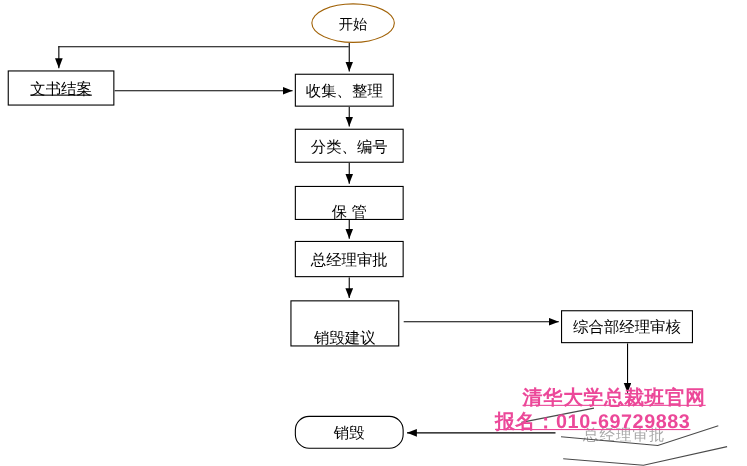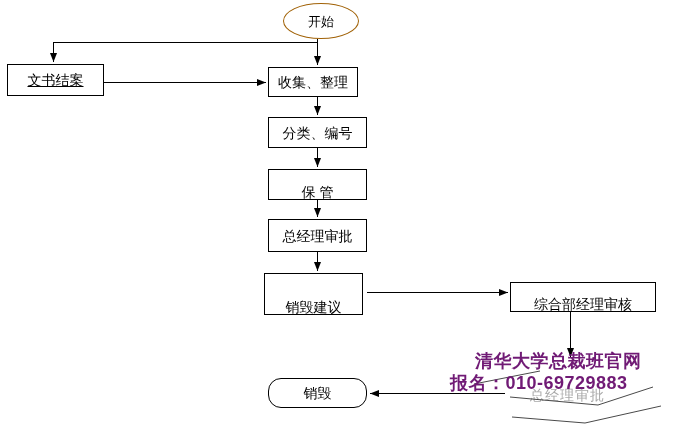--- a/index.html
+++ b/index.html
@@ -14,22 +14,22 @@
     font-size:14px;line-height:1;white-space:nowrap;z-index:3;
   }
   .node.ellipse{
     border:1px solid #a16207;border-radius:50%;background:transparent;font-size:13px;z-index:1;align-items:center;
   }
   .ghost{
     position:absolute;border:none;background:transparent;color:#a8a8a8;
     font-size:14px;line-height:1;white-space:nowrap;z-index:1;letter-spacing:1px;
   }
   .wm-line{
-    position:absolute;font-size:18px;font-weight:600;color:#701a75;
-    white-space:nowrap;line-height:1;z-index:4;letter-spacing:0.5px;
+    position:absolute;font-size:18px;font-weight:600;color:#ec4899;
+    white-space:nowrap;line-height:1;z-index:4;letter-spacing:0.5px;text-decoration:underline;
   }
   .wm-url{letter-spacing:0;}
 </style>
 </head>
 <body>
 
 <div id="stage">
 
   <svg id="connectors" viewBox="0 0 679 424" xmlns="http://www.w3.org/2000/svg">
     <defs>
@@ -88,21 +88,21 @@
   </div>
 
   <div class="node" style="left:268px;top:219px;width:99px;height:33px;">
     <span>总经理审批</span>
   </div>
 
   <div class="node" style="left:264px;top:273px;width:99px;height:42px;align-items:flex-end;">
     <span>销毁建议</span>
   </div>
 
-  <div class="node" style="left:510px;top:282px;width:146px;height:30px;align-items:flex-end;">
+  <div class="node" style="left:510px;top:282px;width:120px;height:30px;">
     <span>综合部经理审核</span>
   </div>
 
   <div class="node" style="left:268px;top:378px;width:99px;height:30px;border-radius:13px;">
     <span>销毁</span>
   </div>
 
   <div class="wm-line" style="left:475px;top:352px;">清华大学总裁班官网</div>
   <div class="wm-line" style="left:450px;top:374px;">报名：010-69729883</div>
 

